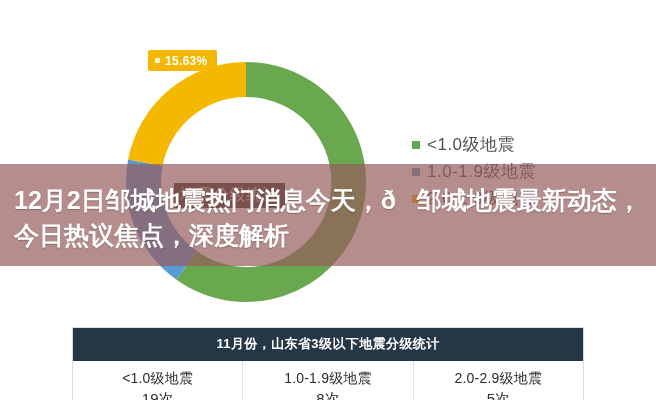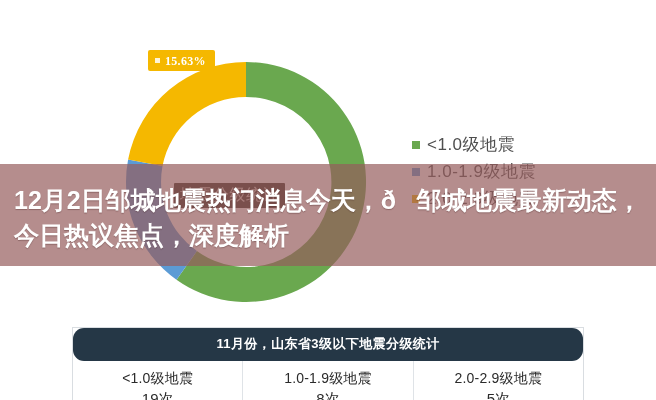--- a/index.html
+++ b/index.html
@@ -54,21 +54,20 @@
     opacity: .85;
     display: block;
   }
   #value-callout .cal-text {
     color: #ffffff;
     font-size: 12px;
     font-weight: bold;
     letter-spacing: .3px;
     line-height: 1;
     white-space: nowrap;
-    font-family: Liberation Serif, serif;
   }
 
   
   #chart-inner-title {
     position: absolute;
     left: 174px;
     top: 183px;
     background: #3b3027;
     color: #cfc6bd;
     font-size: 16px;
@@ -143,21 +142,20 @@
     background: #ffffff;
   }
   #stats-header {
     background: #253746;
     color: #ffffff;
     font-size: 13px;
     font-weight: bold;
     text-align: center;
     padding: 7px 4px 8px 4px;
     letter-spacing: .4px;
-    border-radius: 11px;
   }
   #stats-row {
     display: flex;
   }
   .stats-cell {
     flex: 1 1 0;
     text-align: center;
     padding: 7px 2px 9px 2px;
     border-right: 1px solid #dfe3e7;
     color: #2b2b2b;

